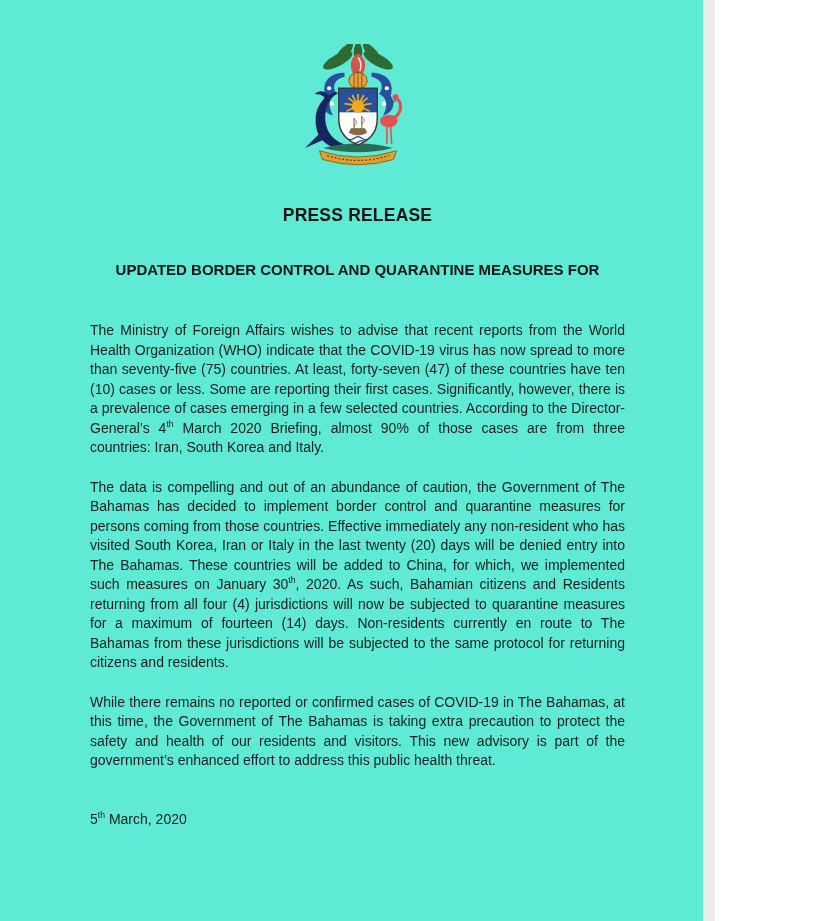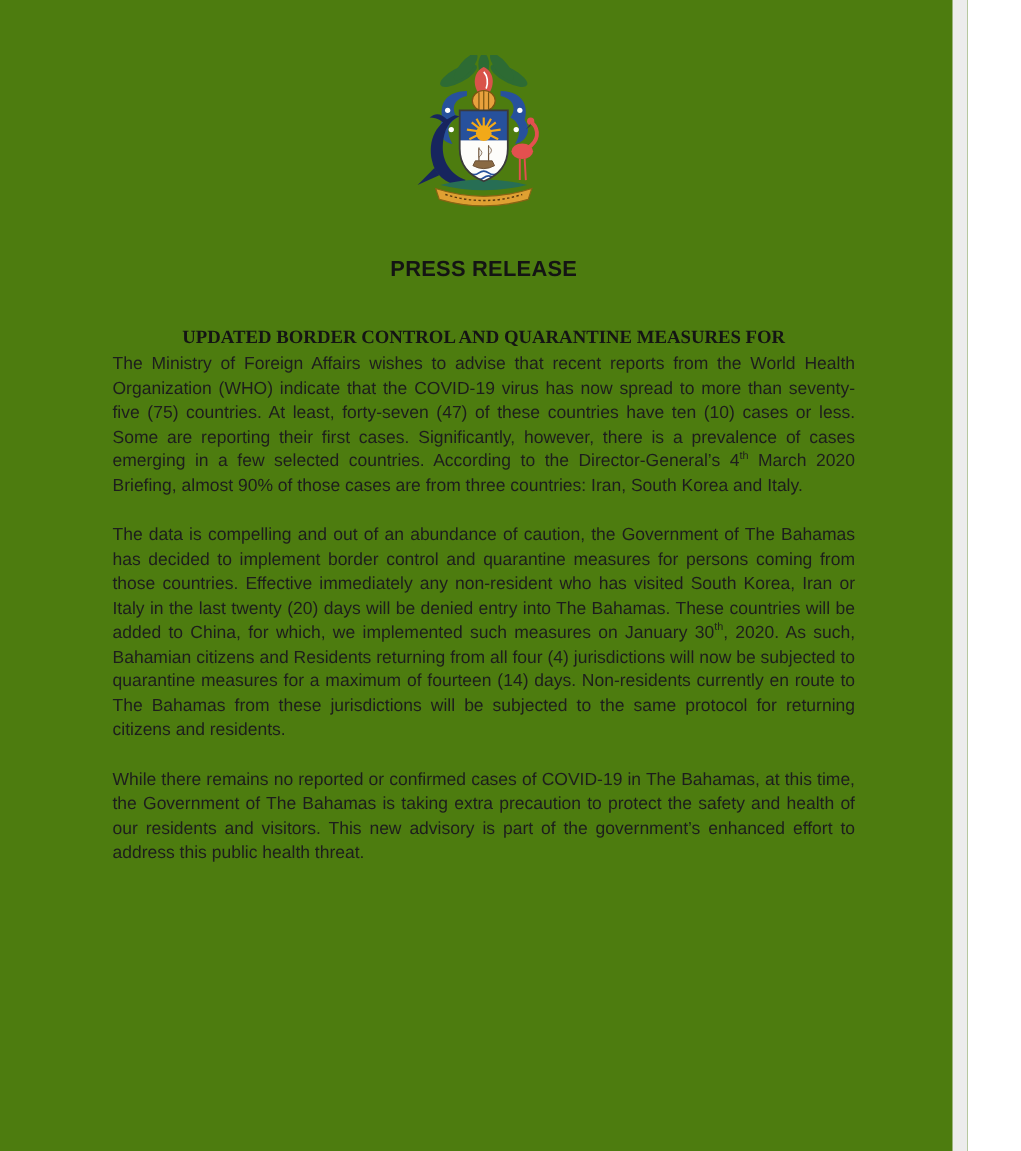--- a/index.html
+++ b/index.html
@@ -1,20 +1,20 @@
 <!DOCTYPE html>
 <html><head>
 <meta charset="utf-8">
 <style>
   html, body { margin: 0; padding: 0; background: #ffffff; }
   .page {
     position: relative;
-    width: 774px;
+    width: 715px;
     height: 921px;
-    background: #4d7c0f;
+    background: #5eead4;
     font-family: "Liberation Sans", sans-serif;
     color: #1d1d1d;
     overflow: hidden;
   }
   .edge-strip {
     position: absolute;
     top: 0; right: 0;
     width: 12px; height: 100%;
     background: #ececec;
   }
@@ -28,23 +28,22 @@
     margin: 34px 0 0 0;
     letter-spacing: 0.2px;
   }
   .doc-subtitle {
     text-align: center;
     font-size: 15px;
     font-weight: bold;
     color: #141414;
     margin-top: 33px;
     line-height: 22px;
-    font-family: Liberation Serif, serif;
   }
-  .paragraphs { }
+  .paragraphs { margin-top: 40px; }
   .body-text {
     font-size: 14px;
     line-height: 19.5px;
     text-align: justify;
     margin: 0 0 20px 0;
     color: #1d1d1d;
   }
   sup { font-size: 0.62em; vertical-align: super; line-height: 0; }
   .date-line { font-size: 14px; margin-top: 40px; color: #1d1d1d; }
 </style>
@@ -138,17 +137,18 @@
     <div class="doc-subtitle">
       <div>UPDATED BORDER CONTROL AND QUARANTINE MEASURES FOR</div>
     </div>
 
     <div class="paragraphs">
       <p class="body-text"><span>The Ministry of Foreign Affairs wishes to advise that recent reports from the World Health Organization (WHO) indicate that the COVID-19 virus has now spread to more than seventy-five (75) countries. At least, forty-seven (47) of these countries have ten (10) cases or less. Some are reporting their first cases. Significantly, however, there is a prevalence of cases emerging in a few selected countries. According to the Director-General’s 4</span><sup>th</sup><span> March 2020 Briefing, almost 90% of those cases are from three countries: Iran, South Korea and Italy.</span></p>
       <p class="body-text"><span>The data is compelling and out of an abundance of caution, the Government of The Bahamas has decided to implement border control and quarantine measures for persons coming from those countries. Effective immediately any non-resident who has visited South Korea, Iran or Italy in the last twenty (20) days will be denied entry into The Bahamas. These countries will be added to China, for which, we implemented such measures on January 30</span><sup>th</sup><span>, 2020. As such, Bahamian citizens and Residents returning from all four (4) jurisdictions will now be subjected to quarantine measures for a maximum of fourteen (14) days. Non-residents currently en route to The Bahamas from these jurisdictions will be subjected to the same protocol for returning citizens and residents.</span></p>
       <p class="body-text"><span>While there remains no reported or confirmed cases of COVID-19 in The Bahamas, at this time, the Government of The Bahamas is taking extra precaution to protect the safety and health of our residents and visitors. This new advisory is part of the government’s enhanced effort to address this public health threat.</span></p>
     </div>
 
+    <div class="date-line"><span>5</span><sup>th</sup><span> March, 2020</span></div>
 
   </div>
 
   <div class="edge-strip"></div>
 </div>
 
 </body></html>

